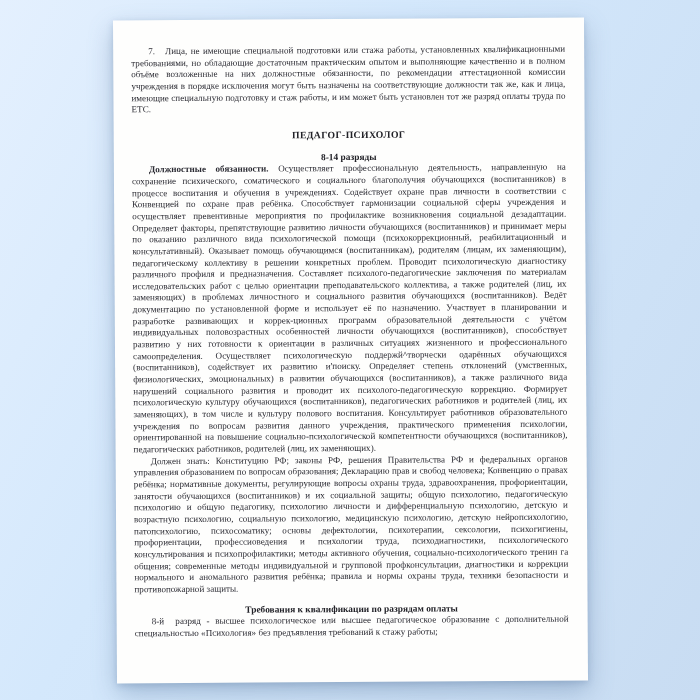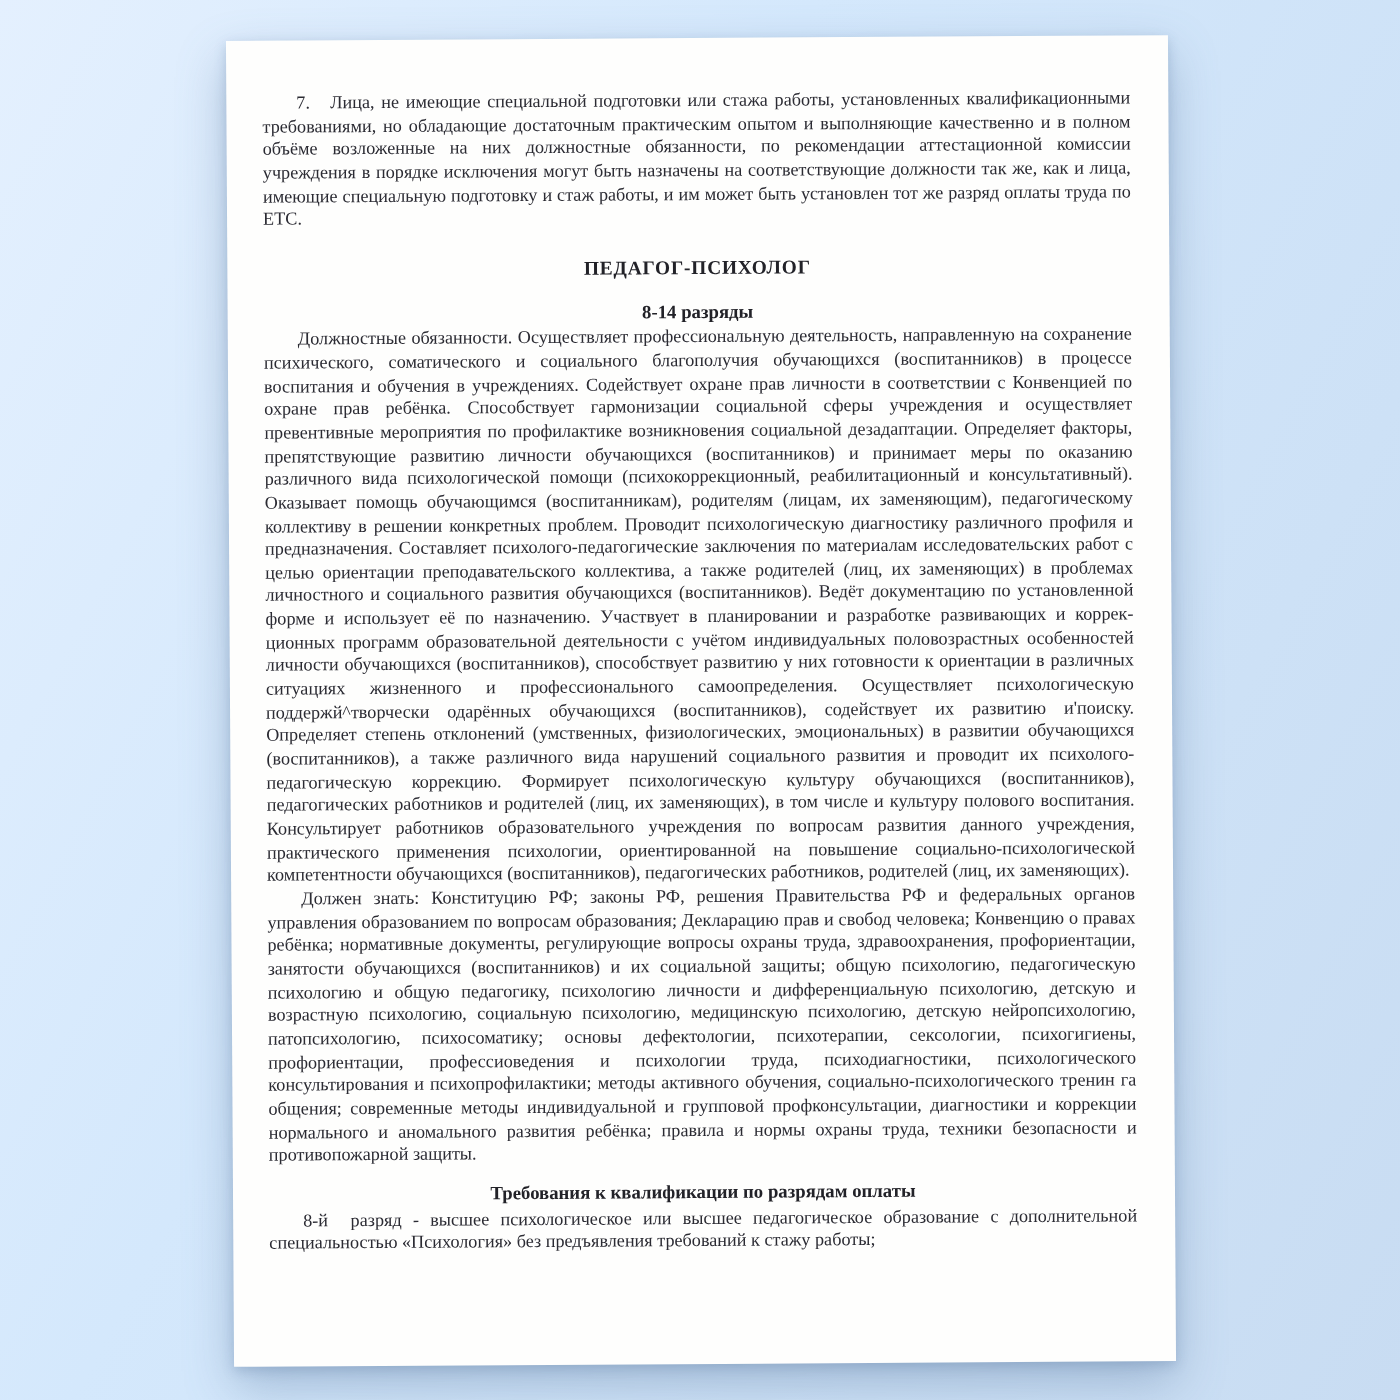--- a/index.html
+++ b/index.html
@@ -53,21 +53,21 @@
     letter-spacing: 0.4px;
   }
   .grades-range {
     margin-top: 11px;
     font-size: 9.4px;
   }
   .duties-para {
     margin-top: 9px;
   }
   .lead-bold {
-    font-weight: normal;
+    font-weight: bold;
   }
   .qual-heading {
     margin-top: 9px;
     font-size: 9.4px;
   }
   .grade-para {
     margin-top: 11px;
   }
 </style>
 </head>

